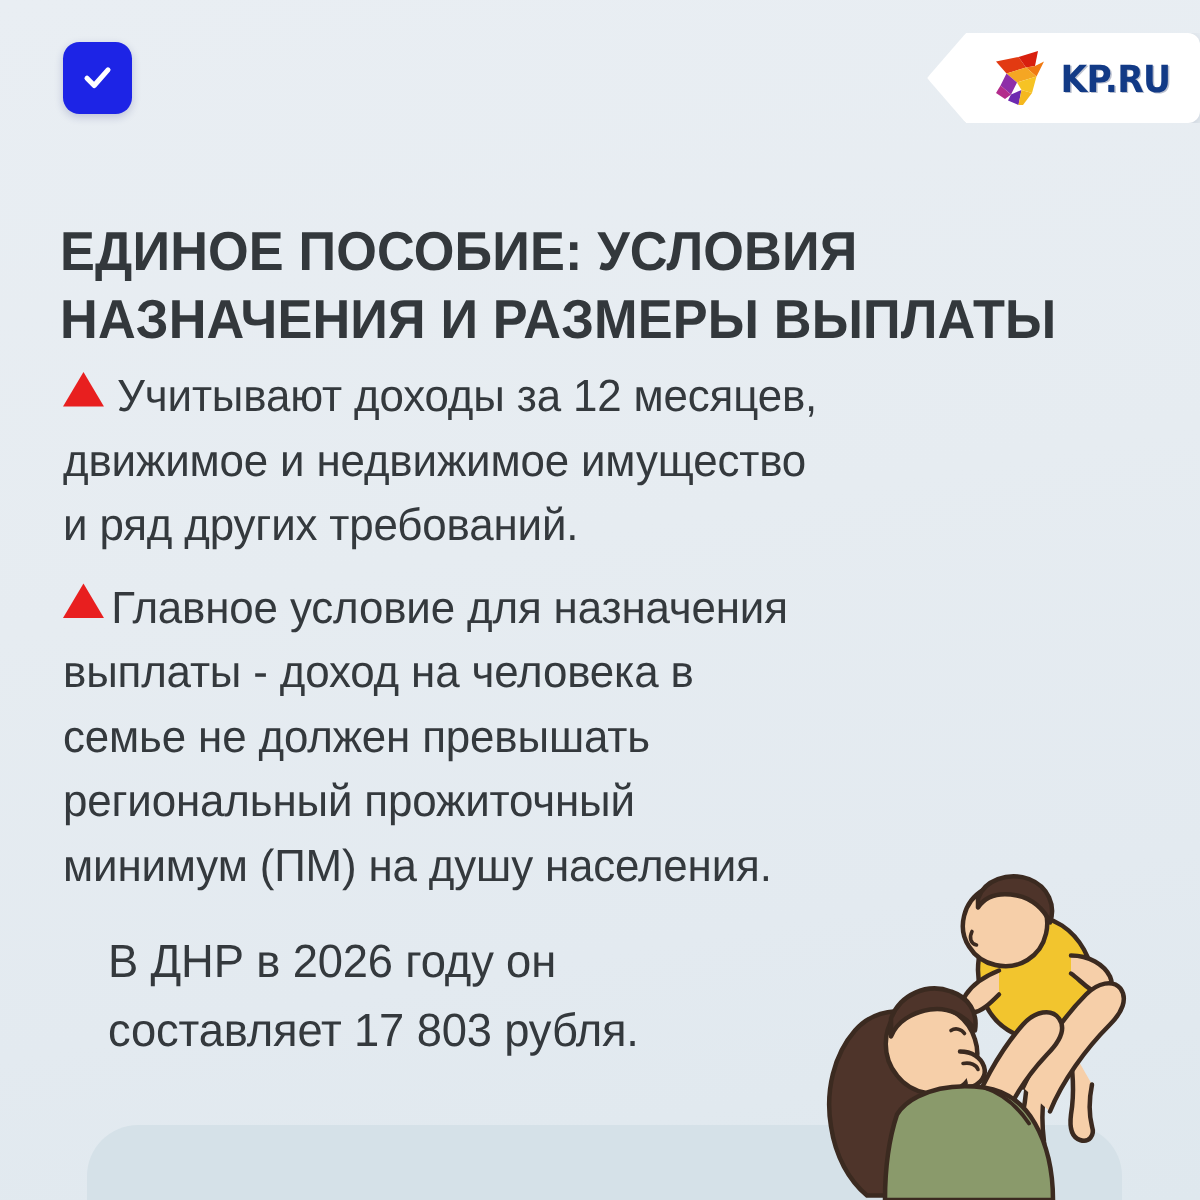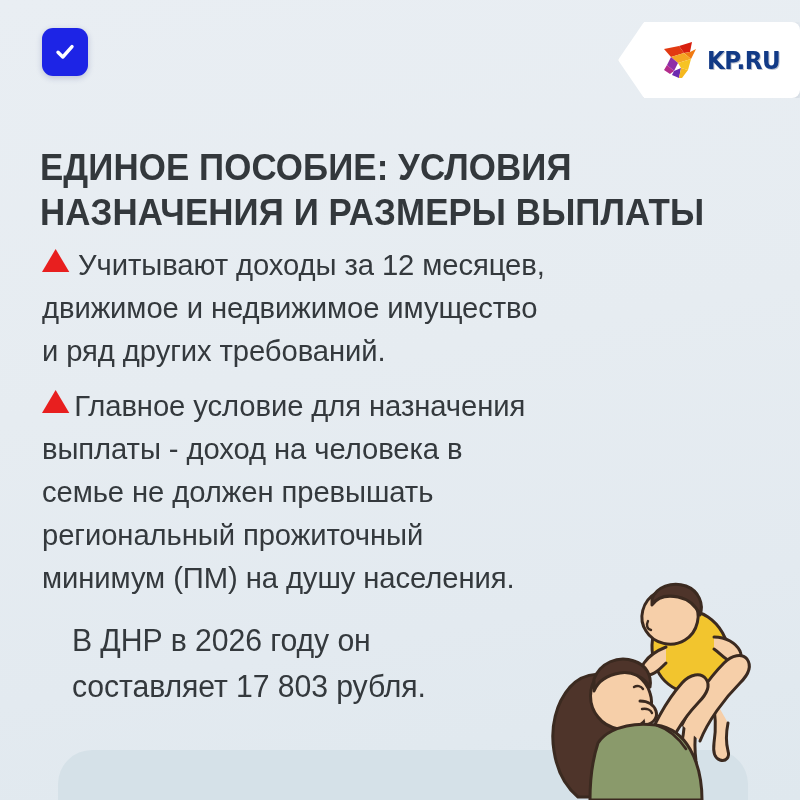--- a/index.html
+++ b/index.html
@@ -50,21 +50,21 @@
     align-items: center;
     justify-content: center;
   }
   .check-badge svg { display: block; }
 
   .kp-badge {
     position: absolute;
     right: 0px;
     top: 22px;
     width: 182px;
-    height: 76px;
+    height: 60px;
     z-index: 5;
   }
   .kp-badge-bg {
     position: absolute;
     inset: 0;
     background: #ffffff;
     clip-path: polygon(26px 0, 100% 0, 100% 100%, 26px 100%, 0 50%);
     border-radius: 0 8px 8px 0;
     box-shadow: 0 2px 7px rgba(60,80,110,0.20);
   }

